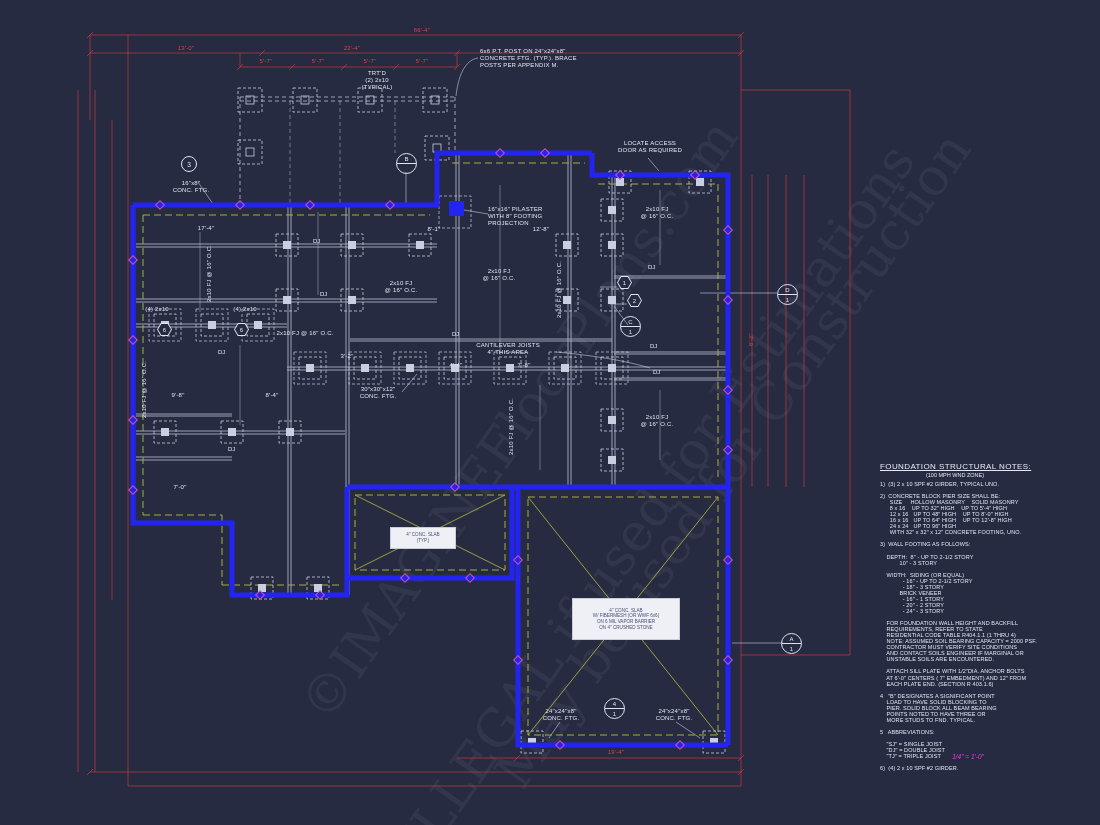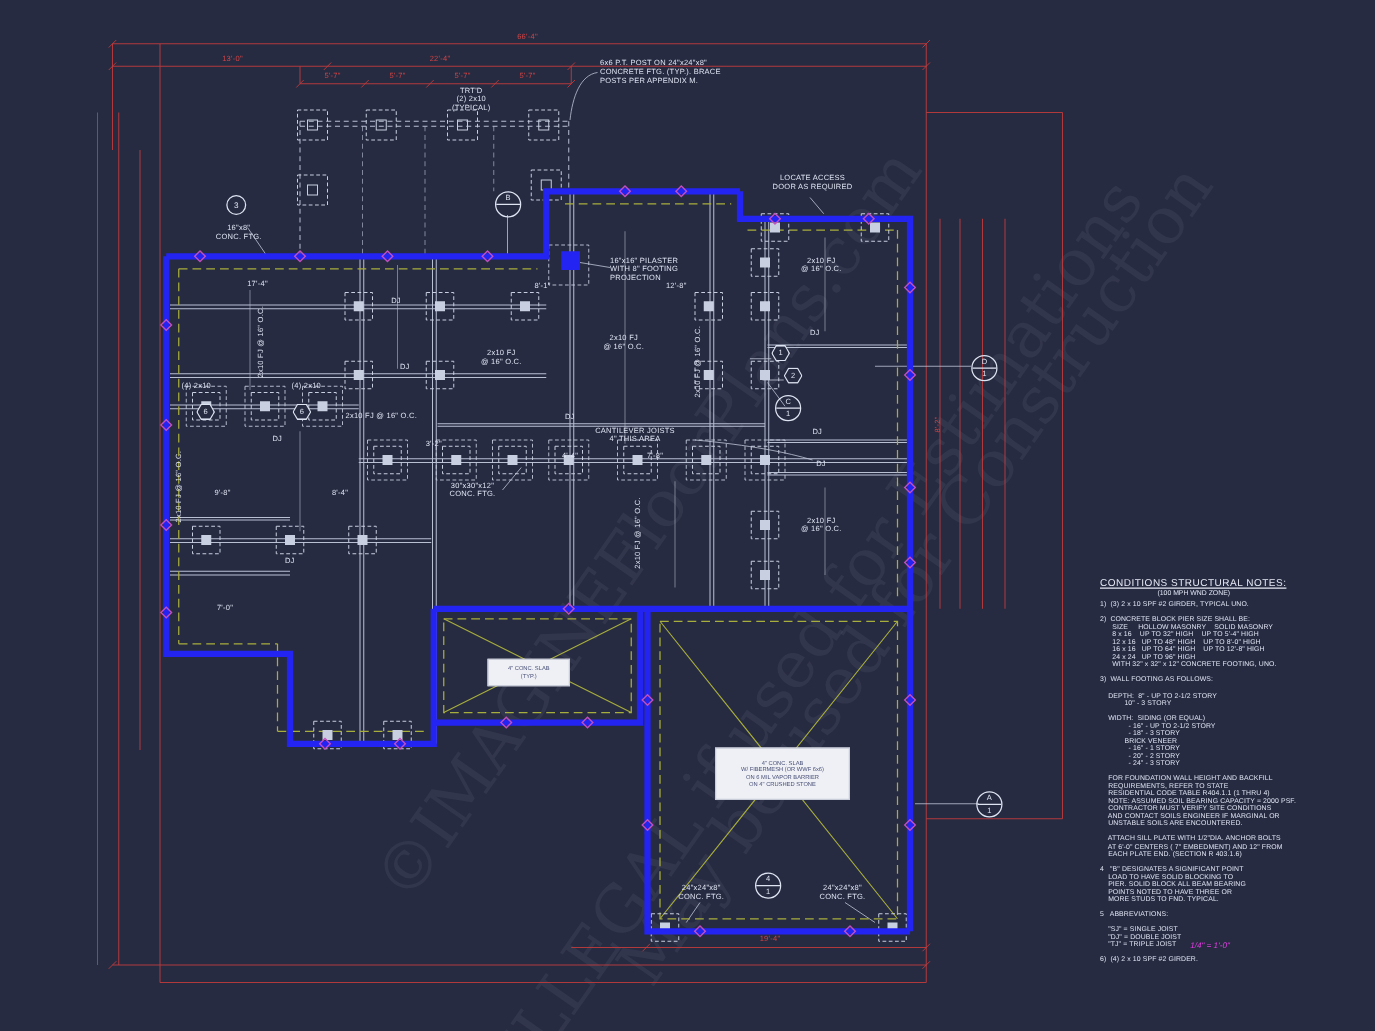--- a/index.html
+++ b/index.html
@@ -315,21 +315,21 @@
   <div class="section-bubble" style="left:781px;top:633px;">
     <span class="sec-top">A</span>
     <span class="sec-bot">1</span>
   </div>
   <div class="section-bubble" style="left:604px;top:698px;">
     <span class="sec-top">4</span>
     <span class="sec-bot">1</span>
   </div>
 
   <div class="notes">
-    <div class="notes-title">CONDITIONS STRUCTURAL NOTES:</div>
+    <div class="notes-title">FOUNDATION STRUCTURAL NOTES:</div>
     <div class="notes-sub">(100 MPH WND ZONE)</div>
     <div class="notes-body">1)  (3) 2 x 10 SPF #2 GIRDER, TYPICAL UNO.
 
 2)  CONCRETE BLOCK PIER SIZE SHALL BE:
       SIZE     HOLLOW MASONRY    SOLID MASONRY
       8 x 16    UP TO 32" HIGH    UP TO 5'-4" HIGH
       12 x 16   UP TO 48" HIGH    UP TO 8'-0" HIGH
       16 x 16   UP TO 64" HIGH    UP TO 12'-8" HIGH
       24 x 24   UP TO 96" HIGH
       WITH 32" x 32" x 12" CONCRETE FOOTING, UNO.

